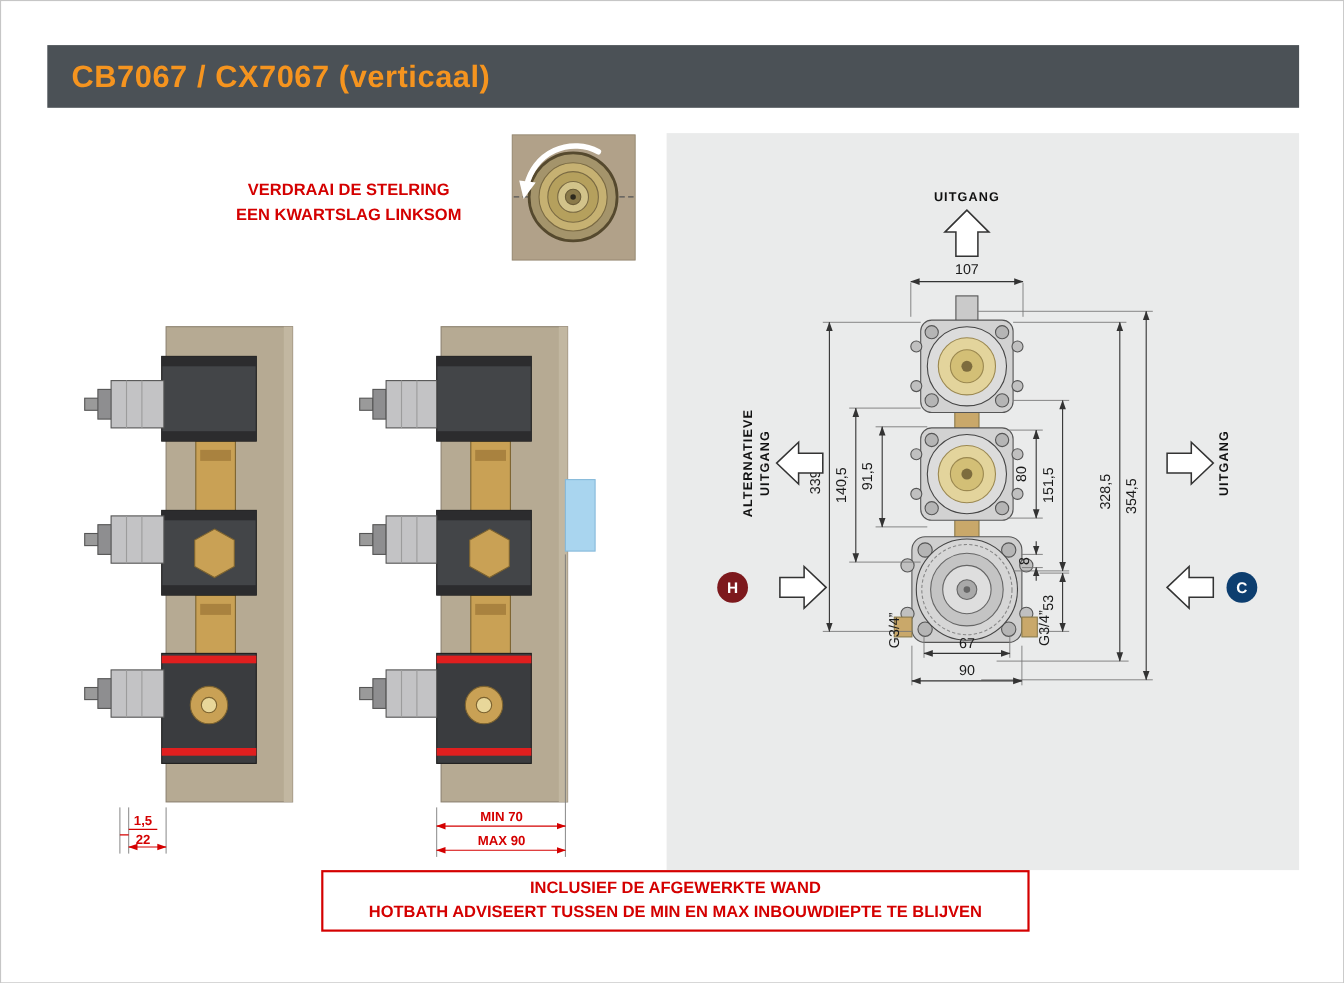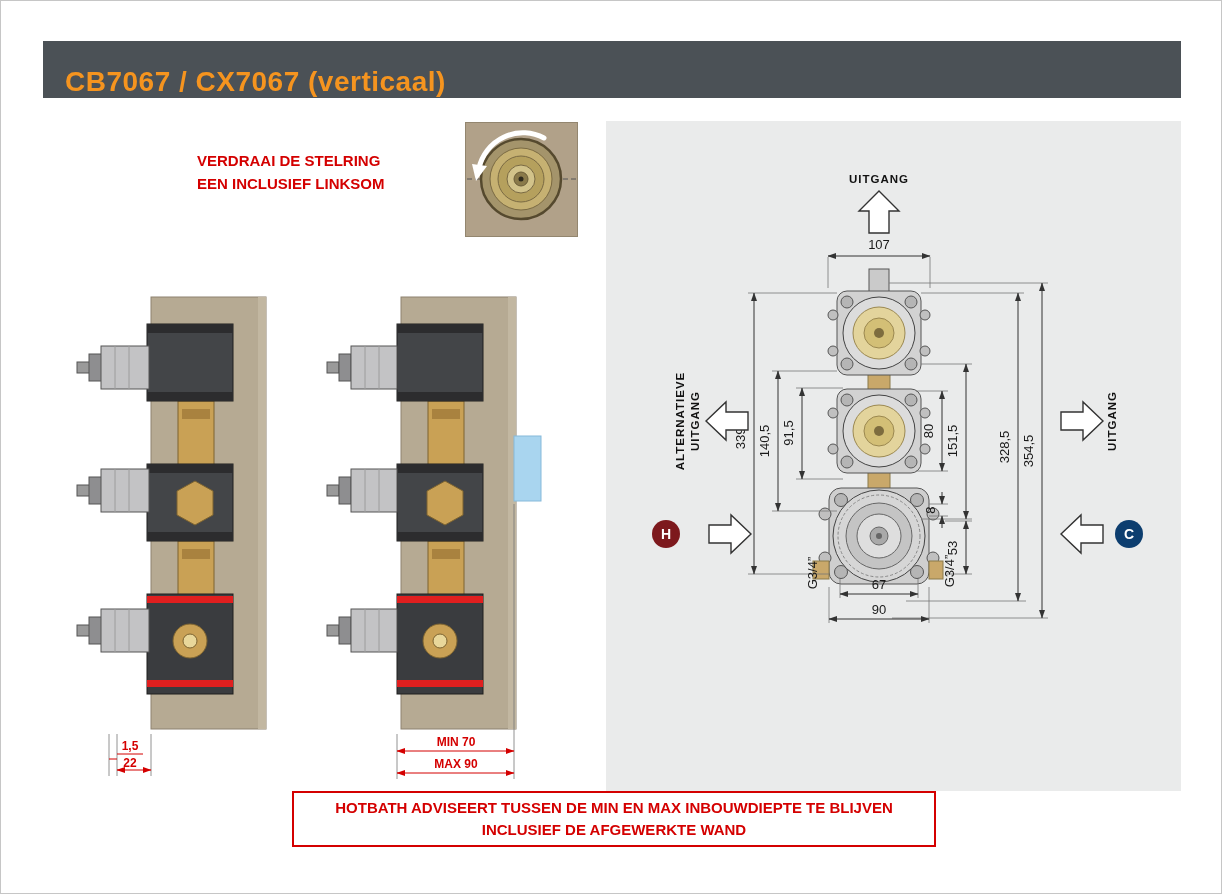--- a/index.html
+++ b/index.html
@@ -1,22 +1,22 @@
 <!DOCTYPE html>
 <html><head>
 <meta charset="utf-8">
 <style>
   * { margin:0; padding:0; box-sizing:border-box; }
   html,body { background:#ffffff; font-family:"Liberation Sans", sans-serif; }
   .page { position:relative; width:1222px; height:894px; background:#fff; border:1px solid #c6c6c6; overflow:hidden; }
 
-  .header { position:absolute; left:42px; top:40px; width:1138px; height:57px; background:#4b5156; display:flex; align-items:flex-end; }
+  .header { position:absolute; left:42px; top:40px; width:1138px; height:57px; background:#4b5156; display:flex; align-items:center; }
   .title { color:#f5941f; font-size:28px; font-weight:bold; padding-left:22px; letter-spacing:.5px; }
 
-  .instruction { position:absolute; left:196px; top:148px; width:240px; text-align:left;
+  .instruction { position:absolute; left:196px; top:160px; width:240px; text-align:center;
                  color:#d40000; font-weight:bold; font-size:15px; line-height:1.55; }
 
   .dial { position:absolute; left:464px; top:121px; width:113px; height:115px; }
 
   .panel { position:absolute; left:605px; top:120px; width:575px; height:670px; background:#eaebeb; }
 
   .sv1 { position:absolute; left:60px; top:288px; }
   .sv2 { position:absolute; left:325px; top:288px; }
 
   .footer-box { position:absolute; left:291px; top:790px; width:644px; height:56px; background:#fff;
@@ -36,21 +36,21 @@
 <body>
 
 <div class="page">
 
   <div class="header">
     <span class="title">CB7067 / CX7067 (verticaal)</span>
   </div>
 
   <div class="instruction">
     <div>VERDRAAI DE STELRING</div>
-    <div>EEN INCLUSIEF LINKSOM</div>
+    <div>EEN KWARTSLAG LINKSOM</div>
   </div>
 
   <div class="dial">
     <svg width="113" height="115" viewBox="0 0 113 115">
       <rect x="0.5" y="0.5" width="112" height="114" fill="#b1a189" stroke="#93866f"></rect>
       <line x1="2" y1="57" x2="111" y2="57" stroke="#555" stroke-width="1" stroke-dasharray="5,3"></line>
       <g>
         <circle cx="56" cy="57" r="40" fill="#a4946b" stroke="#55492e" stroke-width="2.5"></circle>
         <circle cx="56" cy="57" r="31" fill="#c6b172" stroke="#7a6a43"></circle>
         <circle cx="56" cy="57" r="23" fill="#b5a05d" stroke="#7a6a43"></circle>
@@ -332,17 +332,17 @@
         <polygon class="blk" points="145,413 125,394 125,404 103,404 103,422 125,422 125,432"></polygon>
 
         <circle cx="523" cy="413" r="14" fill="#0d3e6f"></circle>
         <text class="hct" text-anchor="middle" x="523" y="418">C</text>
         <polygon class="blk" points="455,413 475,394 475,404 497,404 497,422 475,422 475,432"></polygon>
       </g>
     </svg>
   </div>
 
   <div class="footer-box">
+    <div>INCLUSIEF DE AFGEWERKTE WAND</div>
     <div>HOTBATH ADVISEERT TUSSEN DE MIN EN MAX INBOUWDIEPTE TE BLIJVEN</div>
-    <div>INCLUSIEF DE AFGEWERKTE WAND</div>
   </div>
 
 </div>
 
 </body></html>

